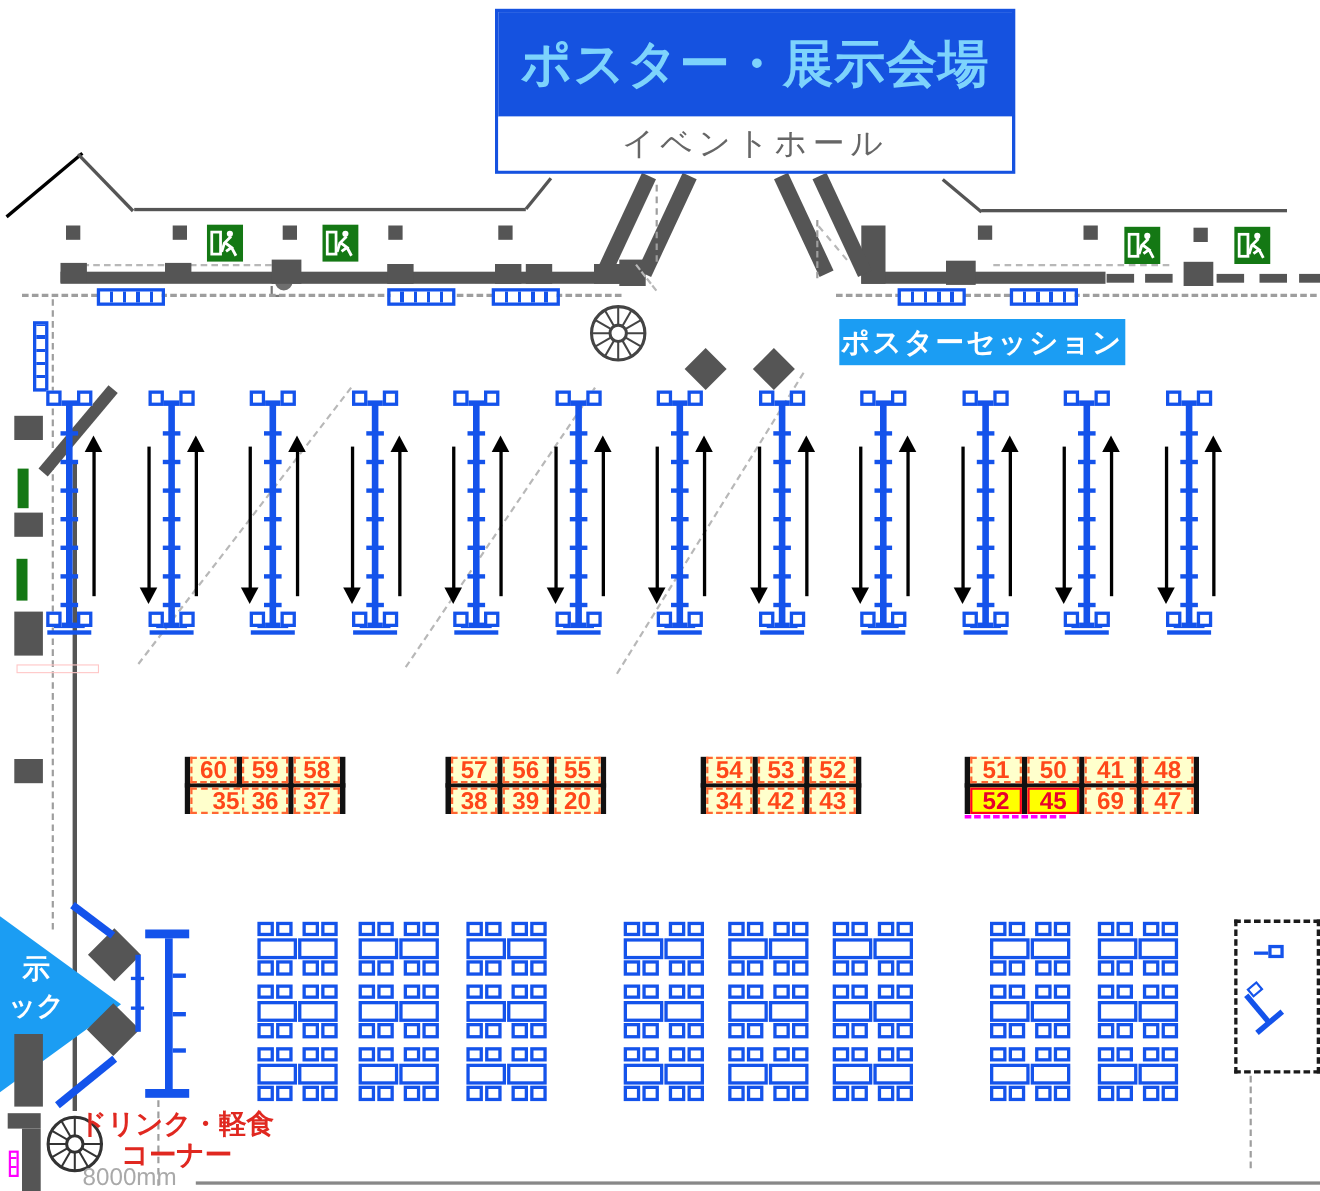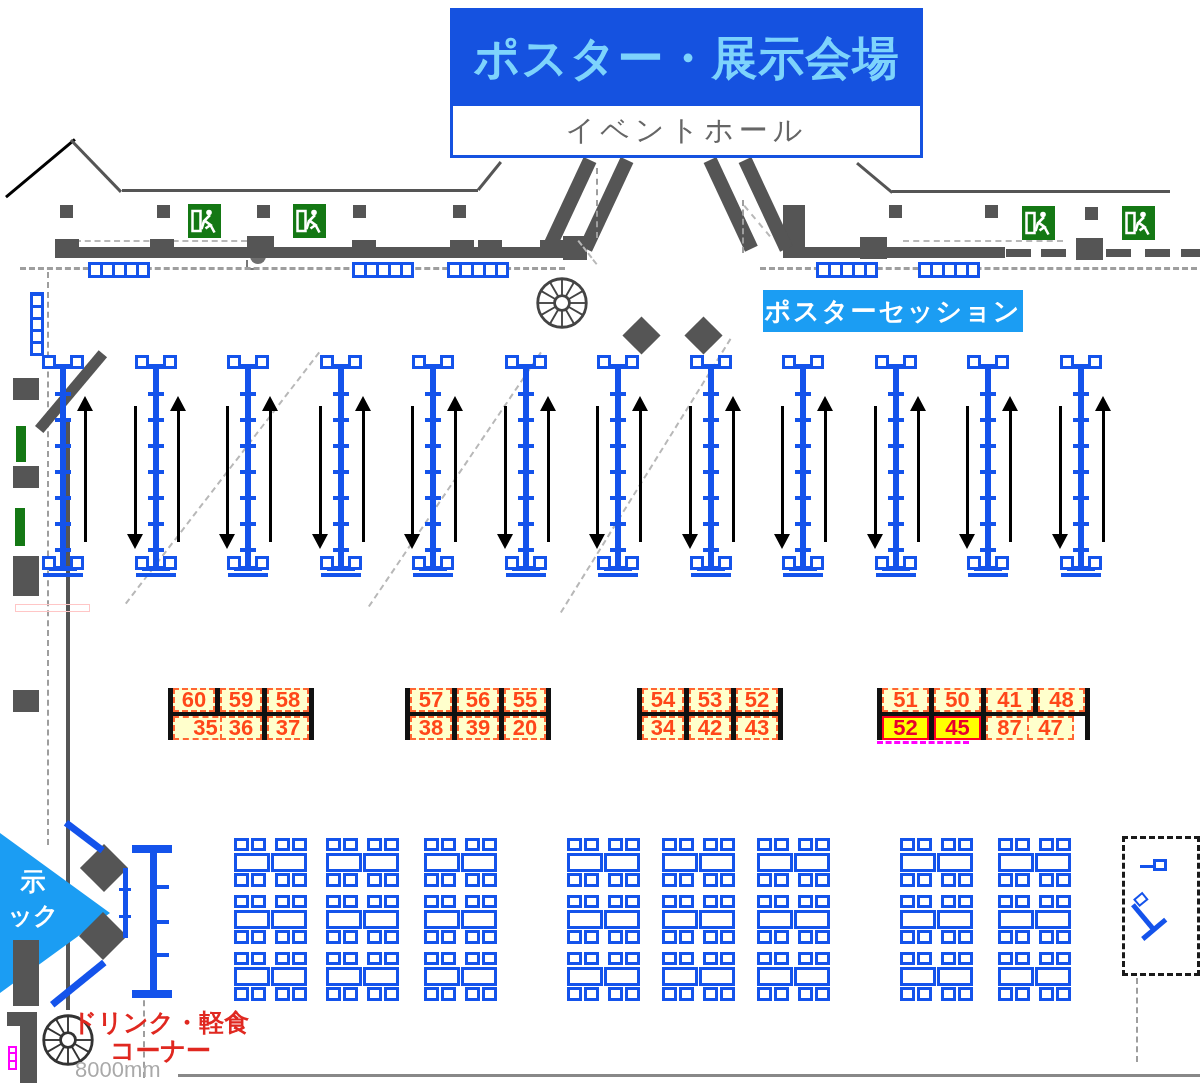--- a/index.html
+++ b/index.html
@@ -515,22 +515,22 @@
       <div class="abs wallblk" style="left: 104px; top: 0px; width: 5px; height: 52px;"></div>
       <div class="abs wallblk" style="left: 156px; top: 0px; width: 5px; height: 52px;"></div>
       <div class="abs wallblk" style="left: 208px; top: 0px; width: 5px; height: 52px;"></div>
       <div class="abs wallblk" style="left: 0px; top: 24px; width: 213px; height: 4px;"></div>
       <div class="abs bcell" style="left: 5px; top: 0px; width: 47px; height: 24px;">51</div>
       <div class="abs bcell" style="left: 57px; top: 0px; width: 47px; height: 24px;">50</div>
       <div class="abs bcell" style="left: 109px; top: 0px; width: 47px; height: 24px;">41</div>
       <div class="abs bcell" style="left: 161px; top: 0px; width: 47px; height: 24px;">48</div>
       <div class="abs bcell hl" style="left: 5px; top: 28px; width: 47px; height: 24px;">52</div>
       <div class="abs bcell hl" style="left: 57px; top: 28px; width: 47px; height: 24px;">45</div>
-      <div class="abs bcell" style="left: 109px; top: 28px; width: 47px; height: 24px;">87</div>
-      <div class="abs bcell" style="left: 150px; top: 28px; width: 47px; height: 24px;">47</div>
+      <div class="abs bcell" style="left: 109px; top: 28px; width: 47px; height: 24px;">69</div>
+      <div class="abs bcell" style="left: 161px; top: 28px; width: 47px; height: 24px;">47</div>
     </div>
     <div class="abs " style="left: 234px; top: 838px; width: 74px; height: 50px;">
       <div class="abs hollow" style="left: 0px; top: 0px; width: 15px; height: 13px;"></div>
       <div class="abs hollow" style="left: 17px; top: 0px; width: 15px; height: 13px;"></div>
       <div class="abs hollow" style="left: 41px; top: 0px; width: 15px; height: 13px;"></div>
       <div class="abs hollow" style="left: 58px; top: 0px; width: 15px; height: 13px;"></div>
       <div class="abs hollow" style="left: 0px; top: 15px; width: 36px; height: 19px;"></div>
       <div class="abs hollow" style="left: 37px; top: 15px; width: 36px; height: 19px;"></div>
       <div class="abs hollow" style="left: 0px; top: 35px; width: 15px; height: 14px;"></div>
       <div class="abs hollow" style="left: 17px; top: 35px; width: 15px; height: 14px;"></div>

